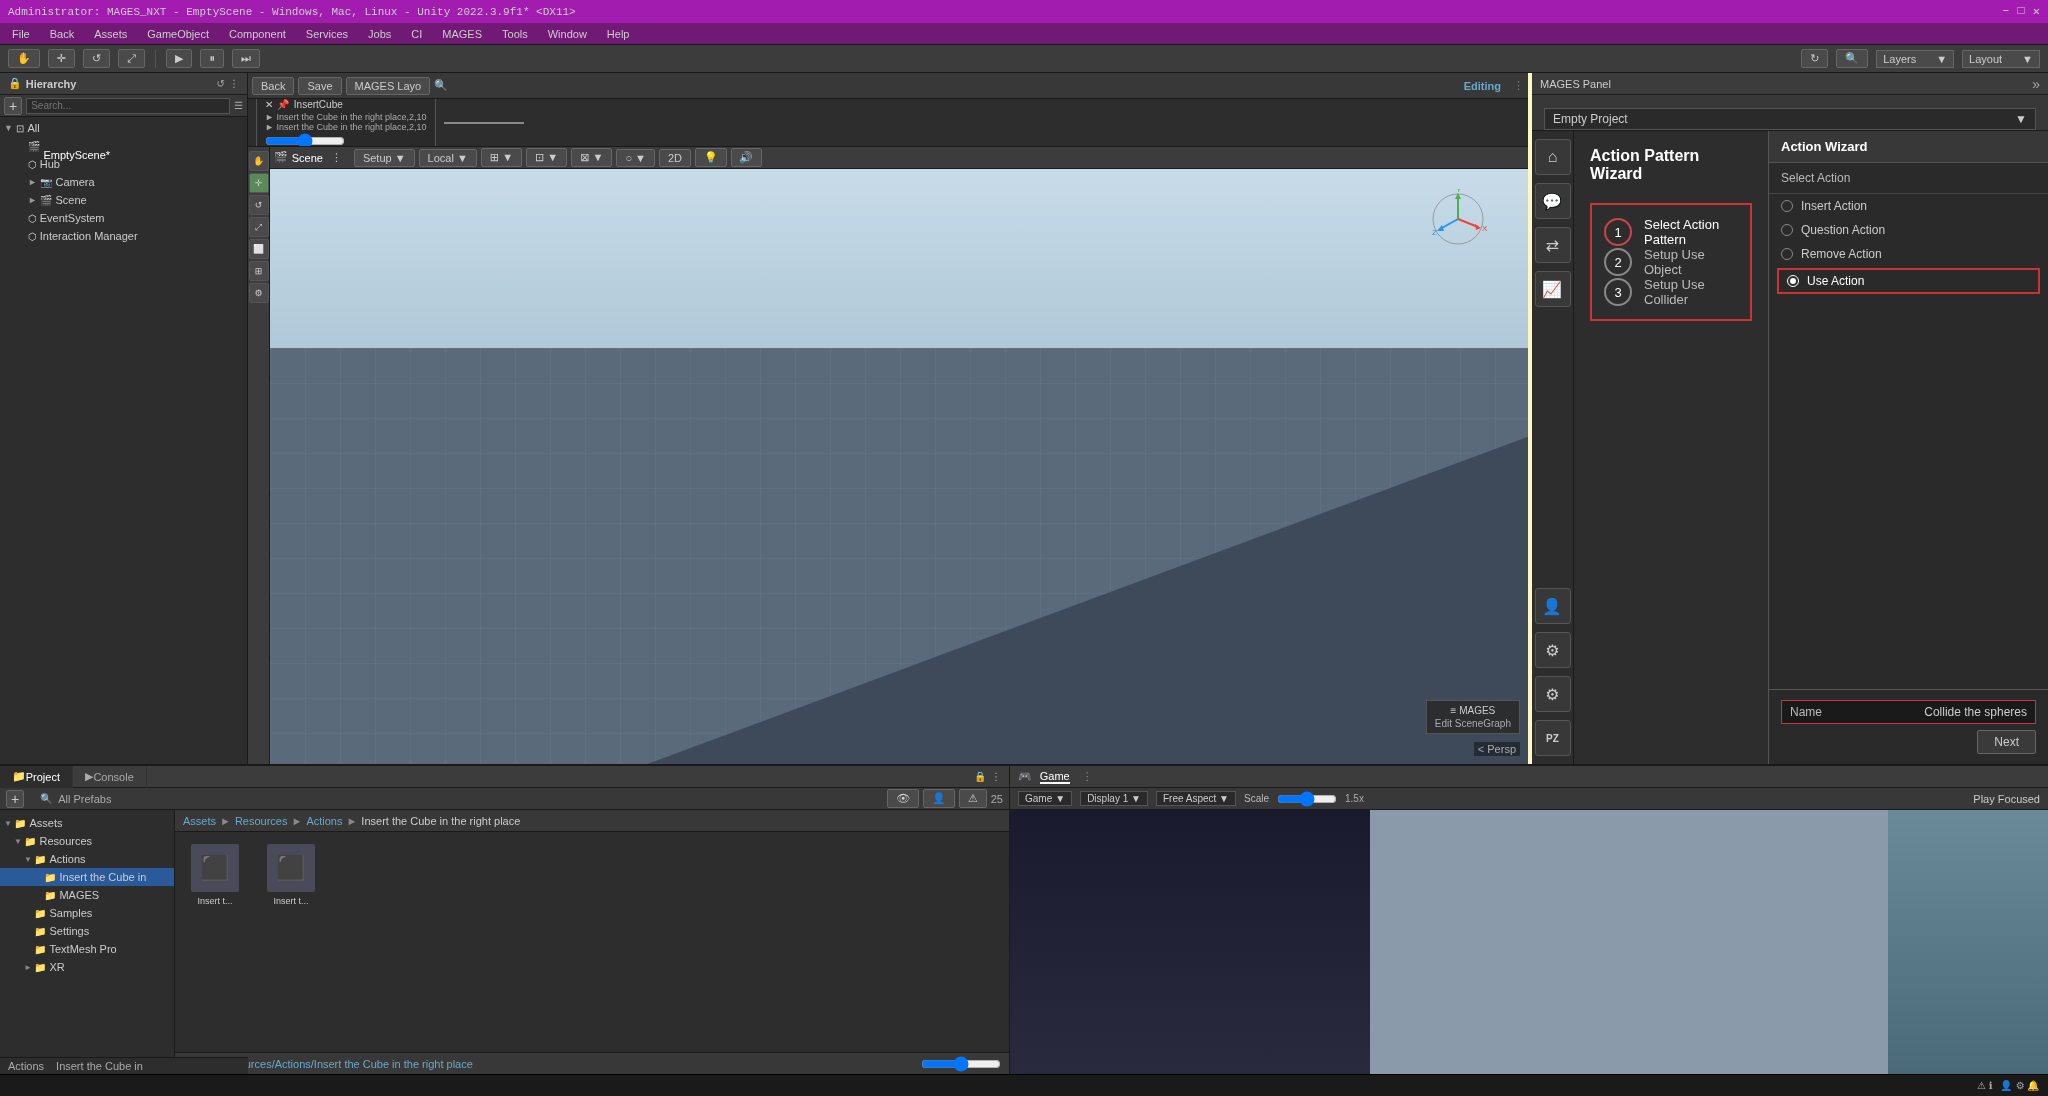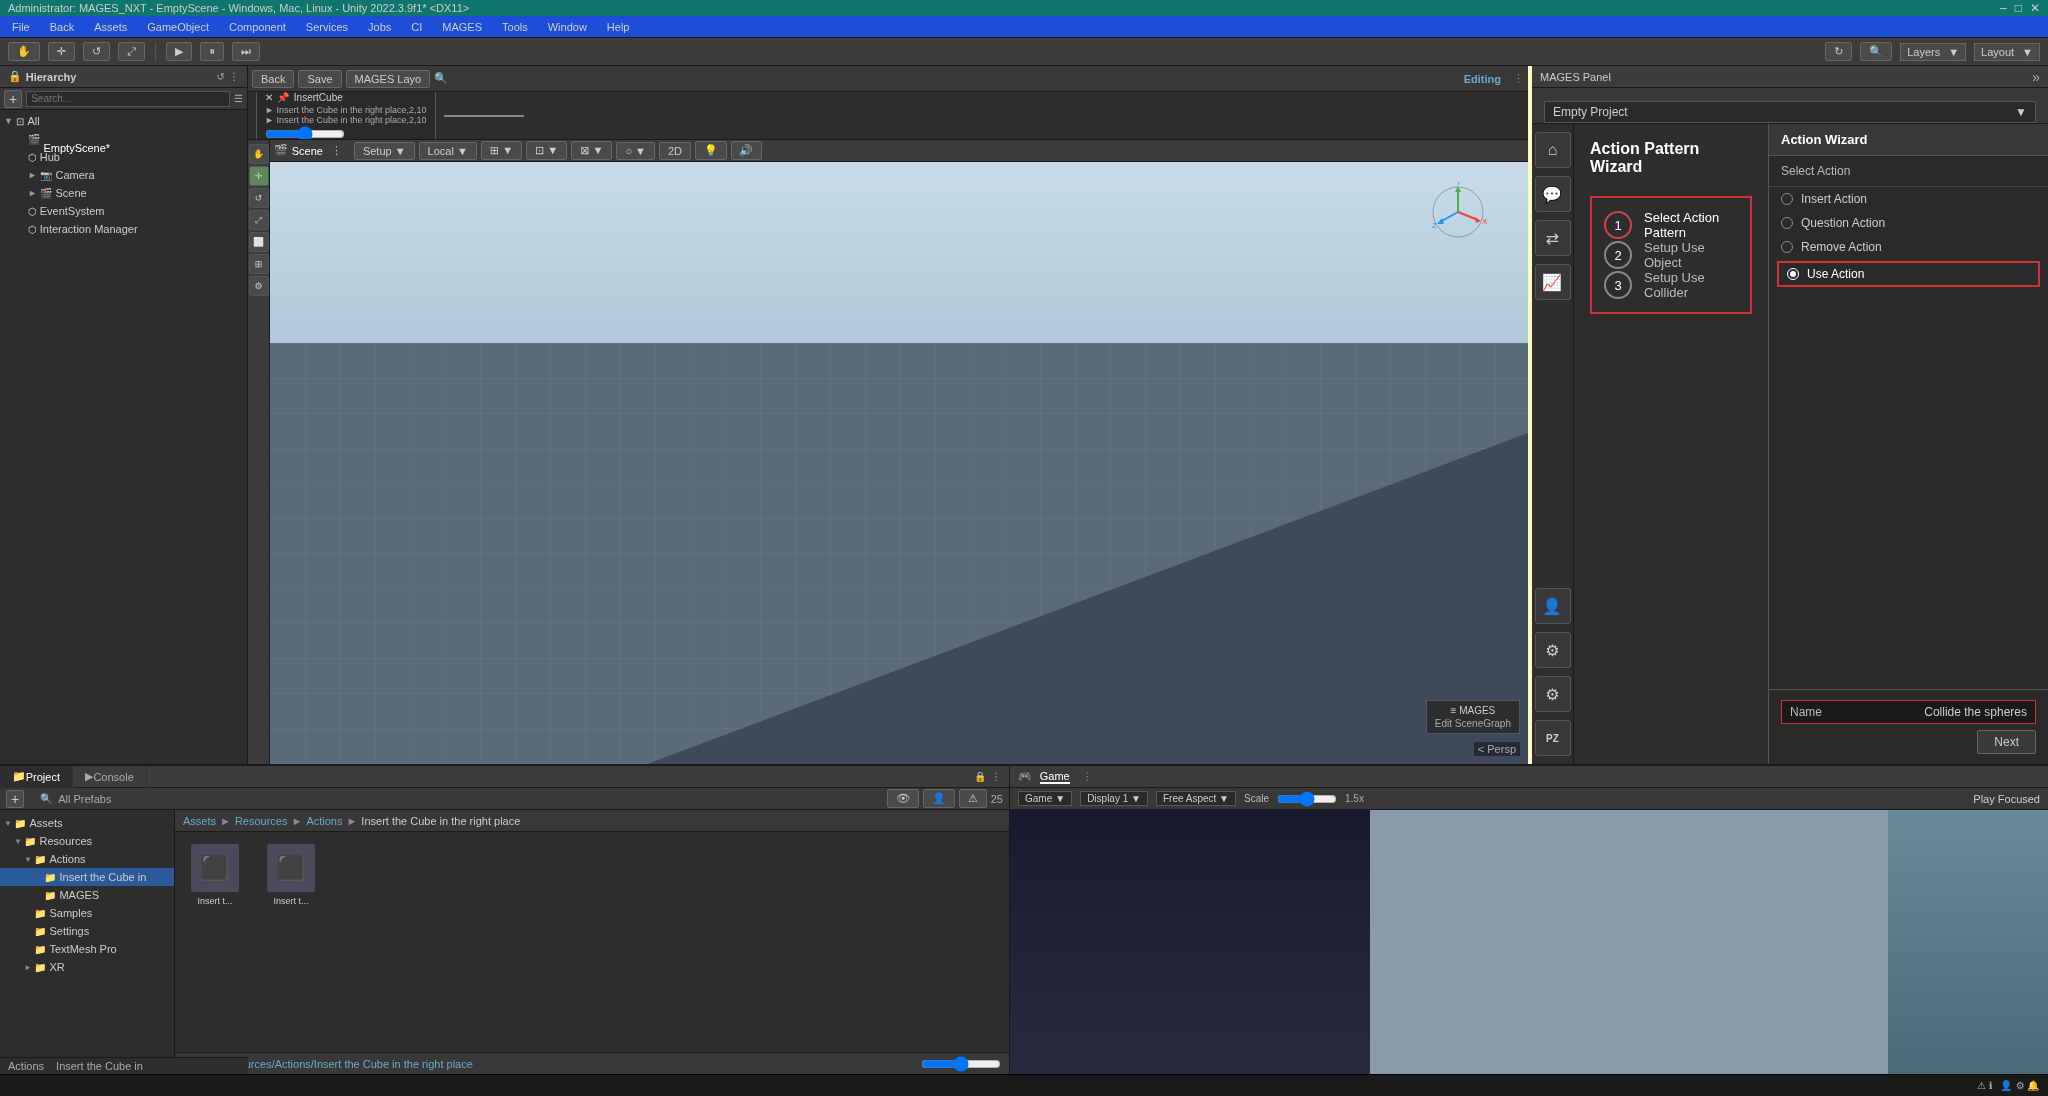--- a/index.html
+++ b/index.html
@@ -10,36 +10,37 @@
       color: #ccc;
       width: 2048px;
       height: 1096px;
       overflow: hidden;
       display: flex;
       flex-direction: column;
     }
 
     
     .title-bar {
-      background: #0f766e;
-      height: 16px;
+      background: #a21caf;
+      height: 23px;
       display: flex;
       align-items: center;
       padding: 0 8px;
       font-size: 11px;
       color: #ccc;
       flex-shrink: 0;
+      font-family: Liberation Mono, monospace;
     }
     .title-bar-title { flex: 1; text-align: left; }
     .title-bar-controls { display: flex; gap: 8px; }
     .title-bar-btn { color: #ccc; font-size: 12px; cursor: pointer; }
 
     
     .menu-bar {
-      background: #1d4ed8;
+      background: #701a75;
       height: 22px;
       display: flex;
       align-items: center;
       padding: 0 4px;
       gap: 4px;
       flex-shrink: 0;
       border-bottom: 1px solid #1a1a1a;
     }
     .menu-item {
       padding: 2px 8px;
@@ -84,21 +85,21 @@
     .toolbar-right { margin-left: auto; display: flex; align-items: center; gap: 8px; }
     .toolbar-dropdown {
       background: #4a4a4a;
       border: 1px solid #666;
       color: #ccc;
       padding: 2px 6px;
       font-size: 11px;
       cursor: pointer;
       display: flex;
       align-items: center;
-      gap: 8px;
+      gap: 20px;
     }
 
     
     .main-content {
       flex: 1;
       display: flex;
       overflow: hidden;
     }
 
     

